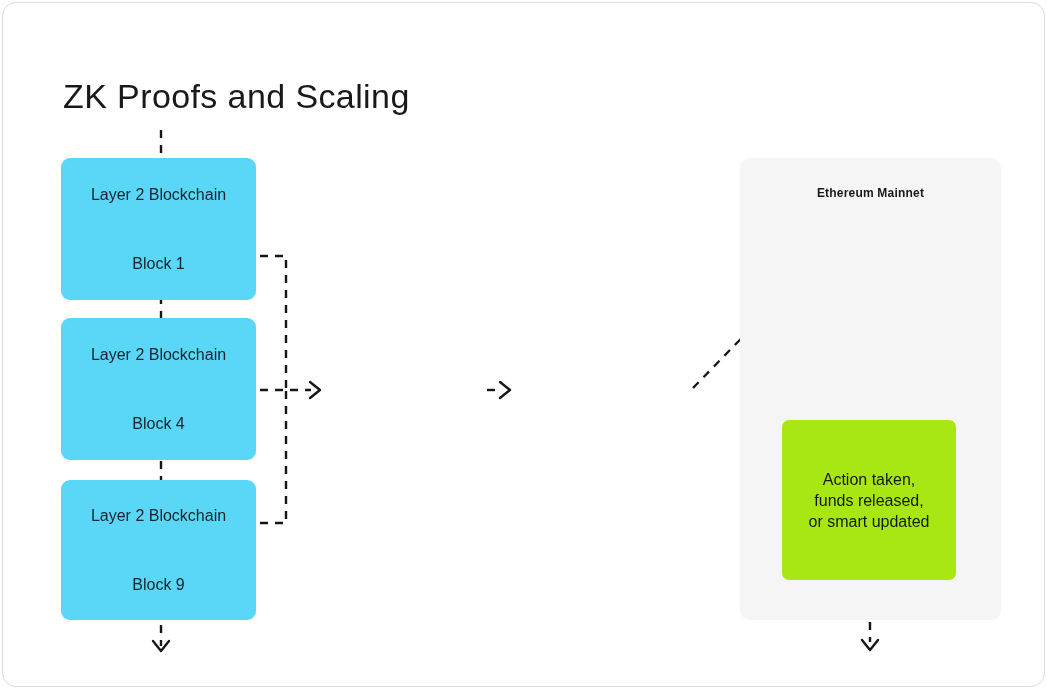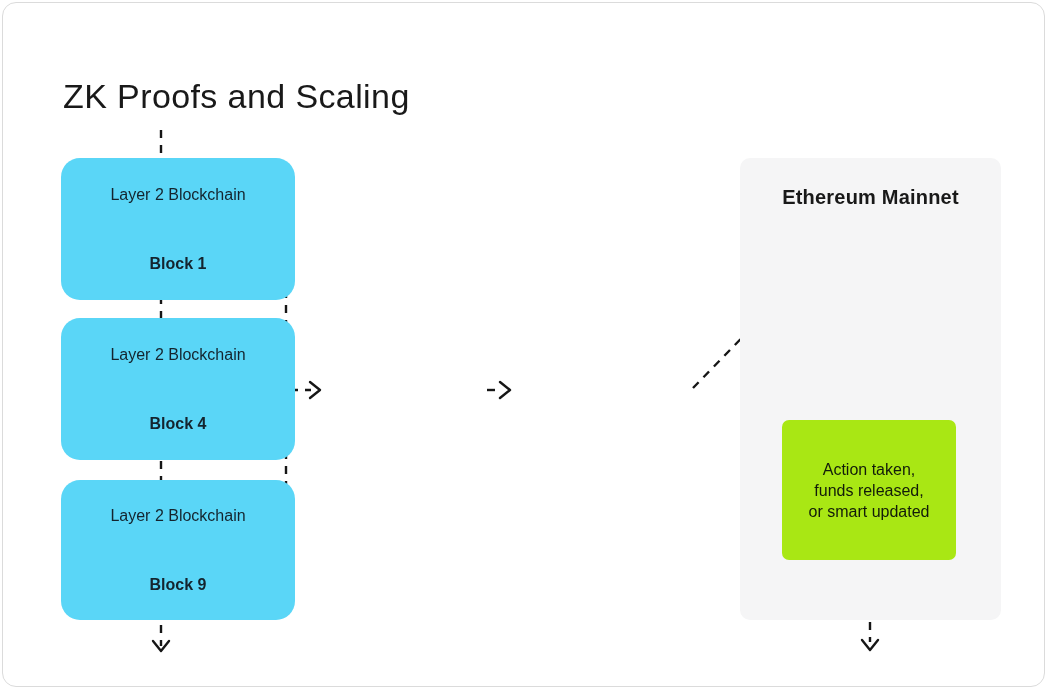--- a/index.html
+++ b/index.html
@@ -28,25 +28,25 @@
   }
   .head {
     fill: none; stroke: var(--line, #161616); stroke-width: 2.4;
     stroke-linecap: round; stroke-linejoin: round;
   }
   .node {
     position: absolute; display: flex; flex-direction: column;
     align-items: center; justify-content: center; text-align: center;
   }
   .block {
-    width: 234px; height: 142px; left: 58px;
-    background: var(--cyan, #5ad6f7); border-radius: 19px;
+    width: 195px; height: 142px; left: 58px;
+    background: var(--cyan, #5ad6f7); border-radius: 9px;
     font-size: 16px; line-height: 21px; color: var(--node_text, #14242e);
   }
-  .block .bold { font-weight: 700; margin-top: 48px; }
+  .block .bold { font-weight: 400; margin-top: 48px; }
   .circle {
     left: 321px; top: 306px; width: 160px; height: 160px;
     background: var(--blue, #0a2eb3); border-radius: 50%;
     color: var(--circle_text, #ffffff); font-size: 16px; font-weight: 500; letter-spacing: 0.3px;
   }
   .diamond-wrap { position: absolute; left: 512px; top: 298px; width: 176px; height: 176px; }
   .diamond-shape {
     position: absolute; left: 50%; top: 50%; width: 125px; height: 125px;
     transform: translate(-50%, -50%) rotate(45deg);
     background: var(--green, #a9e714); border-radius: 8px;
@@ -55,30 +55,30 @@
     position: absolute; left: 0; top: 0; width: 100%; height: 100%;
     display: flex; align-items: center; justify-content: center;
     font-size: 16px; font-weight: 500; color: var(--green_text, #121b0a);
   }
   .panel {
     position: absolute; left: 737px; top: 155px; width: 261px; height: 462px;
     background: var(--panel_bg, #f5f5f6); border-radius: 10px;
   }
   .panel-title {
     position: absolute; left: 0; top: 28px; width: 100%; text-align: center;
-    font-size: 20px; font-weight: 700; color: var(--title_text, #191919);
+    font-size: 12px; font-weight: 700; color: var(--title_text, #191919);
     letter-spacing: 0.2px;
   }
   .verifier {
     left: 779px; top: 228px; width: 174px; height: 142px;
     background: var(--cyan, #5ad6f7); border-radius: 7px;
     font-size: 16px; line-height: 21px; color: var(--node_text, #14242e);
   }
   .action {
-    left: 779px; top: 417px; width: 174px; height: 140px;
+    left: 779px; top: 417px; width: 174px; height: 160px;
     background: var(--green, #a9e714); border-radius: 7px;
     font-size: 16px; line-height: 21px; color: var(--green_text, #121b0a);
   }
 </style>
 </head>
 <body>
 
 <div class="card">
 
   <h1 class="page-title">ZK Proofs and Scaling</h1>

